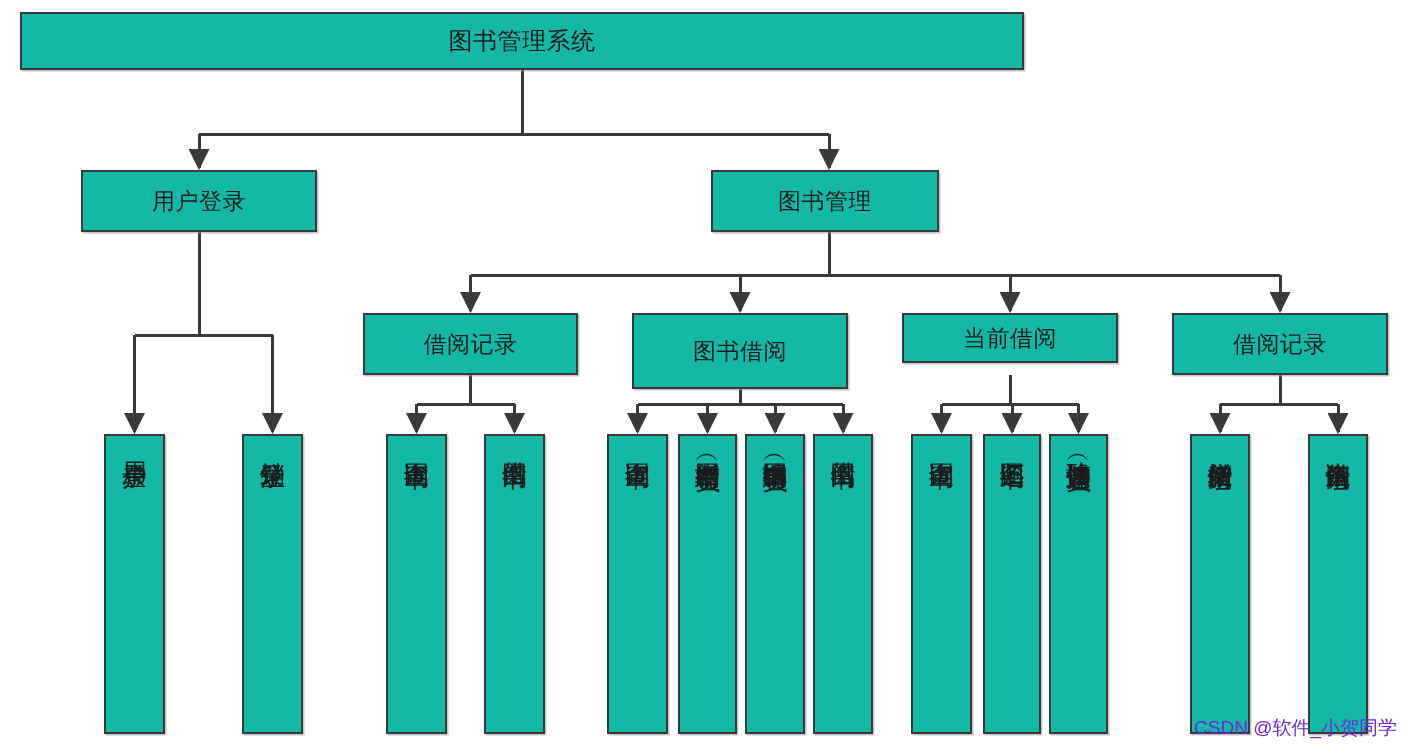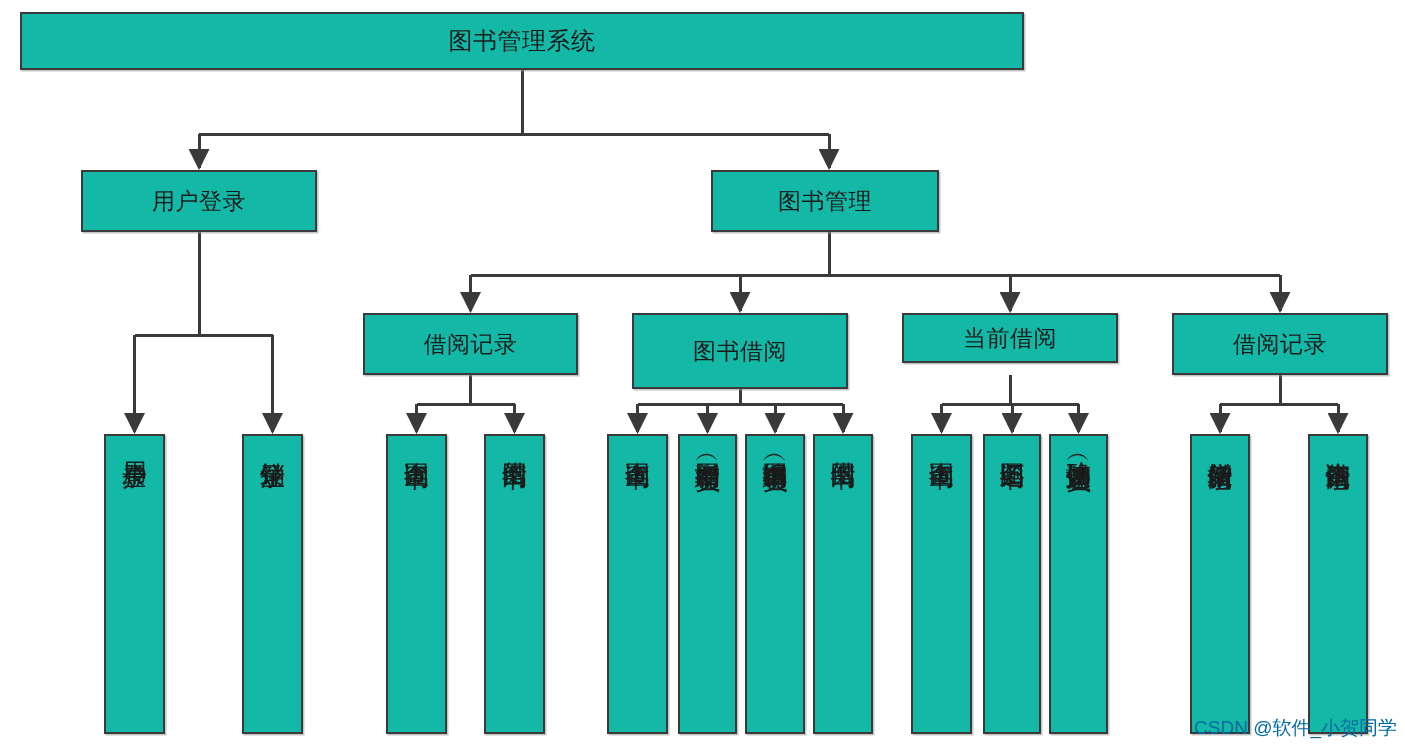--- a/index.html
+++ b/index.html
@@ -45,21 +45,21 @@
     line-height:1.0;
     letter-spacing:1px;
   }
   .node.root .label{font-size:24px;}
 
   #watermark{
     position:absolute;
     right:8px;
     bottom:6px;
     font-size:19px;
-    color:#0369a1;
+    color:#6d28d9;
     white-space:nowrap;
     pointer-events:none;
   }
 </style>
 </head>
 <body>
 
 <div id="diagram-root">
   <svg id="wires" viewBox="0 0 1405 747" preserveAspectRatio="none">
     <defs>

